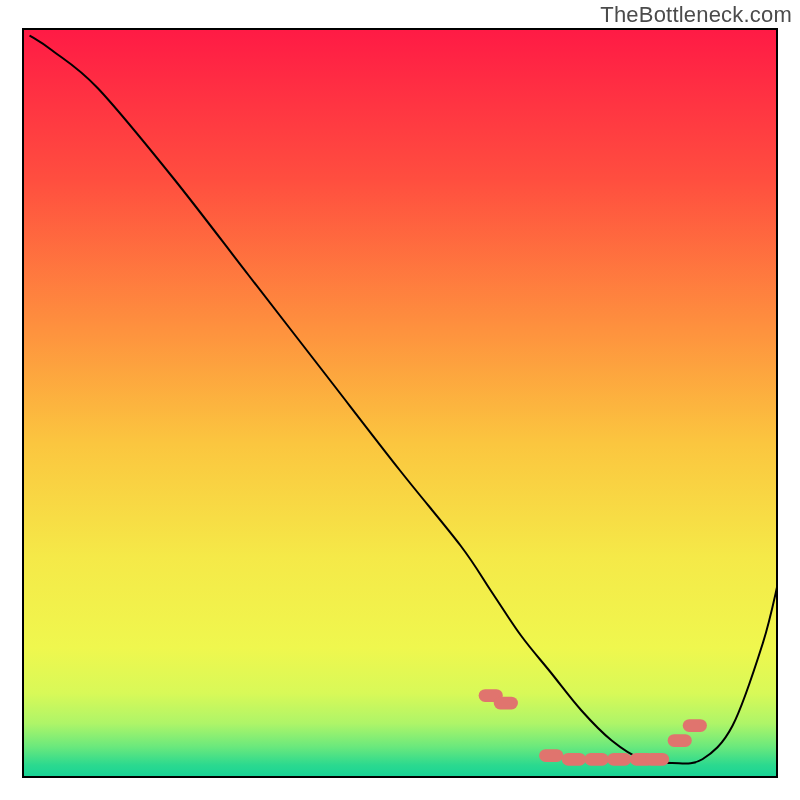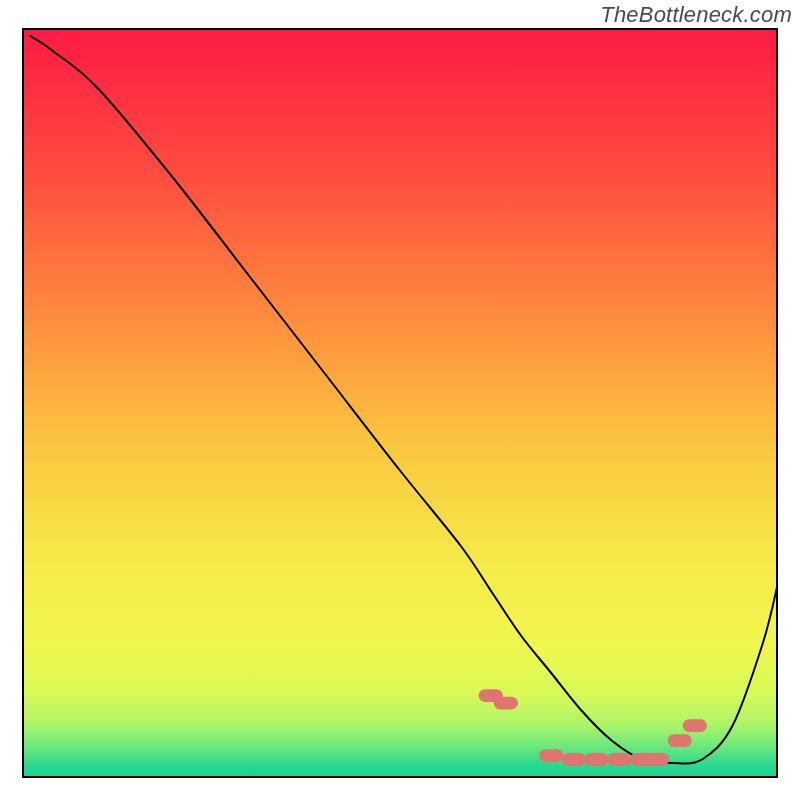--- a/index.html
+++ b/index.html
@@ -9,21 +9,20 @@
     height: 800px;
     overflow: hidden;
     background: #ffffff;
     font-family: Arial, Helvetica, sans-serif;
   }
   .frame {
     position: relative;
     width: 800px;
     height: 800px;
     box-sizing: border-box;
-    font-style: italic;
   }
   .watermark {
     position: absolute;
     top: 2px;
     right: 8px;
     font-size: 22px;
     font-weight: 500;
     color: #4b4b4b;
     letter-spacing: 0.2px;
   }

